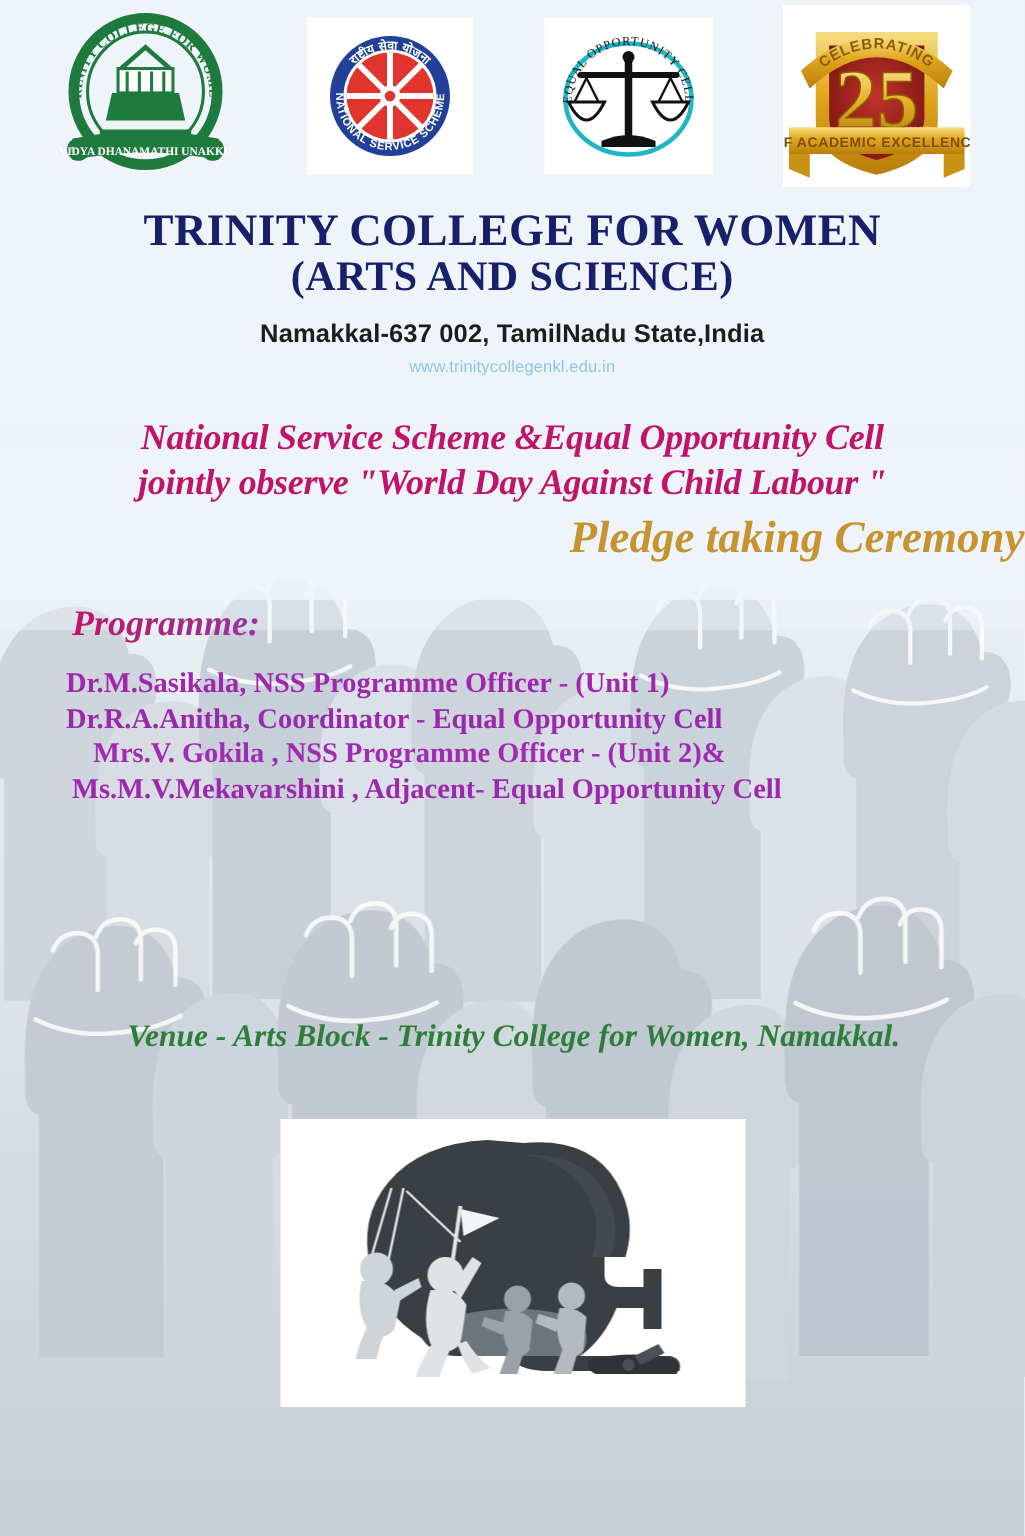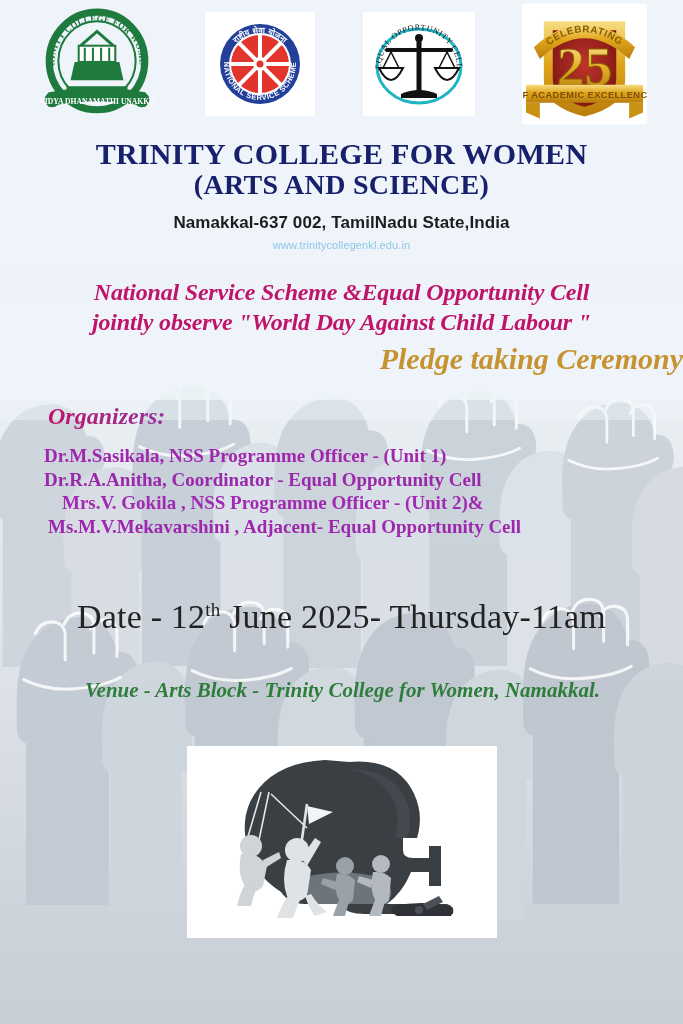--- a/index.html
+++ b/index.html
@@ -339,31 +339,28 @@
   <div id="address">Namakkal-637 002, TamilNadu State,India</div>
   <div id="website">www.trinitycollegenkl.edu.in</div>
 
   <div id="event-title">
     <span class="l">National Service Scheme &amp;Equal Opportunity Cell</span>
     <span class="l">jointly observe "World Day Against Child Labour "</span>
   </div>
 
   <div id="ceremony">Pledge taking Ceremony</div>
 
-  <div id="organizers-label">Organizers:</div>
+  <div id="organizers-label">Programme:</div>
   <div id="organizer-list">
     <div class="org-line a">Dr.M.Sasikala, NSS Programme Officer -  (Unit 1)</div>
     <div class="org-line b">Dr.R.A.Anitha, Coordinator - Equal Opportunity Cell</div>
     <div class="org-line c">Mrs.V. Gokila , NSS Programme Officer  - (Unit 2)&amp;</div>
     <div class="org-line d">Ms.M.V.Mekavarshini , Adjacent- Equal Opportunity Cell</div>
   </div>
 
-  <div id="date-line">
-    <span>Date - 12</span><sup>th</sup><span> June 2025- Thursday-11am</span>
-  </div>
 
   <div id="venue-line">Venue - Arts Block - Trinity College for Women,  Namakkal.</div>
 
   <div id="illustration">
     <svg viewBox="0 0 290 176" width="290" height="176">
       <rect x="0" y="0" width="290" height="176" fill="#ffffff"></rect>
 
       <path d="M152,8
                Q196,4 214,34
                Q228,58 220,84

